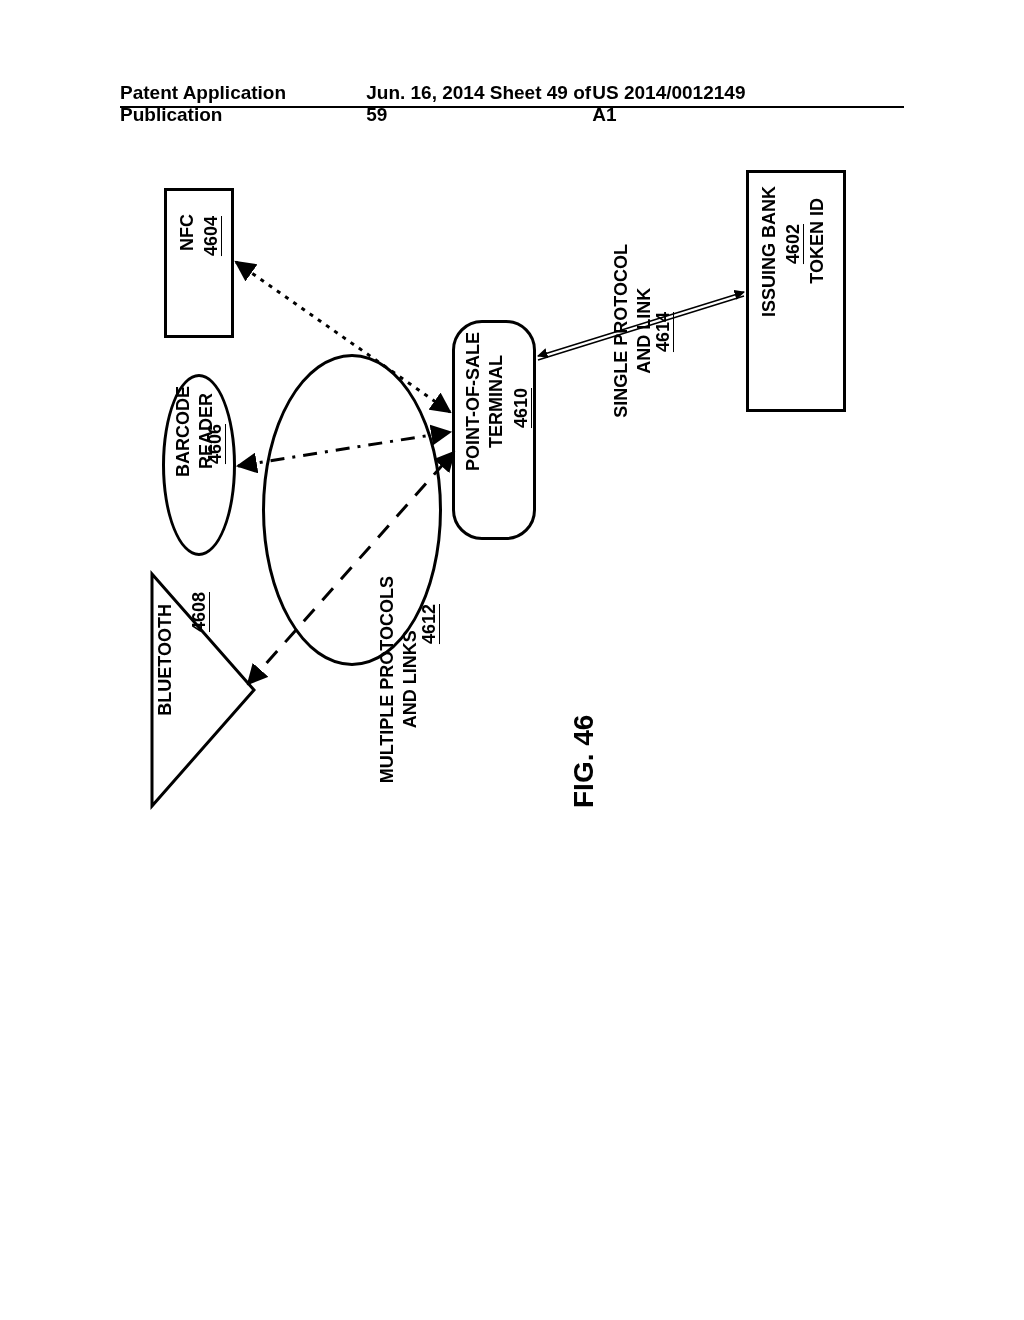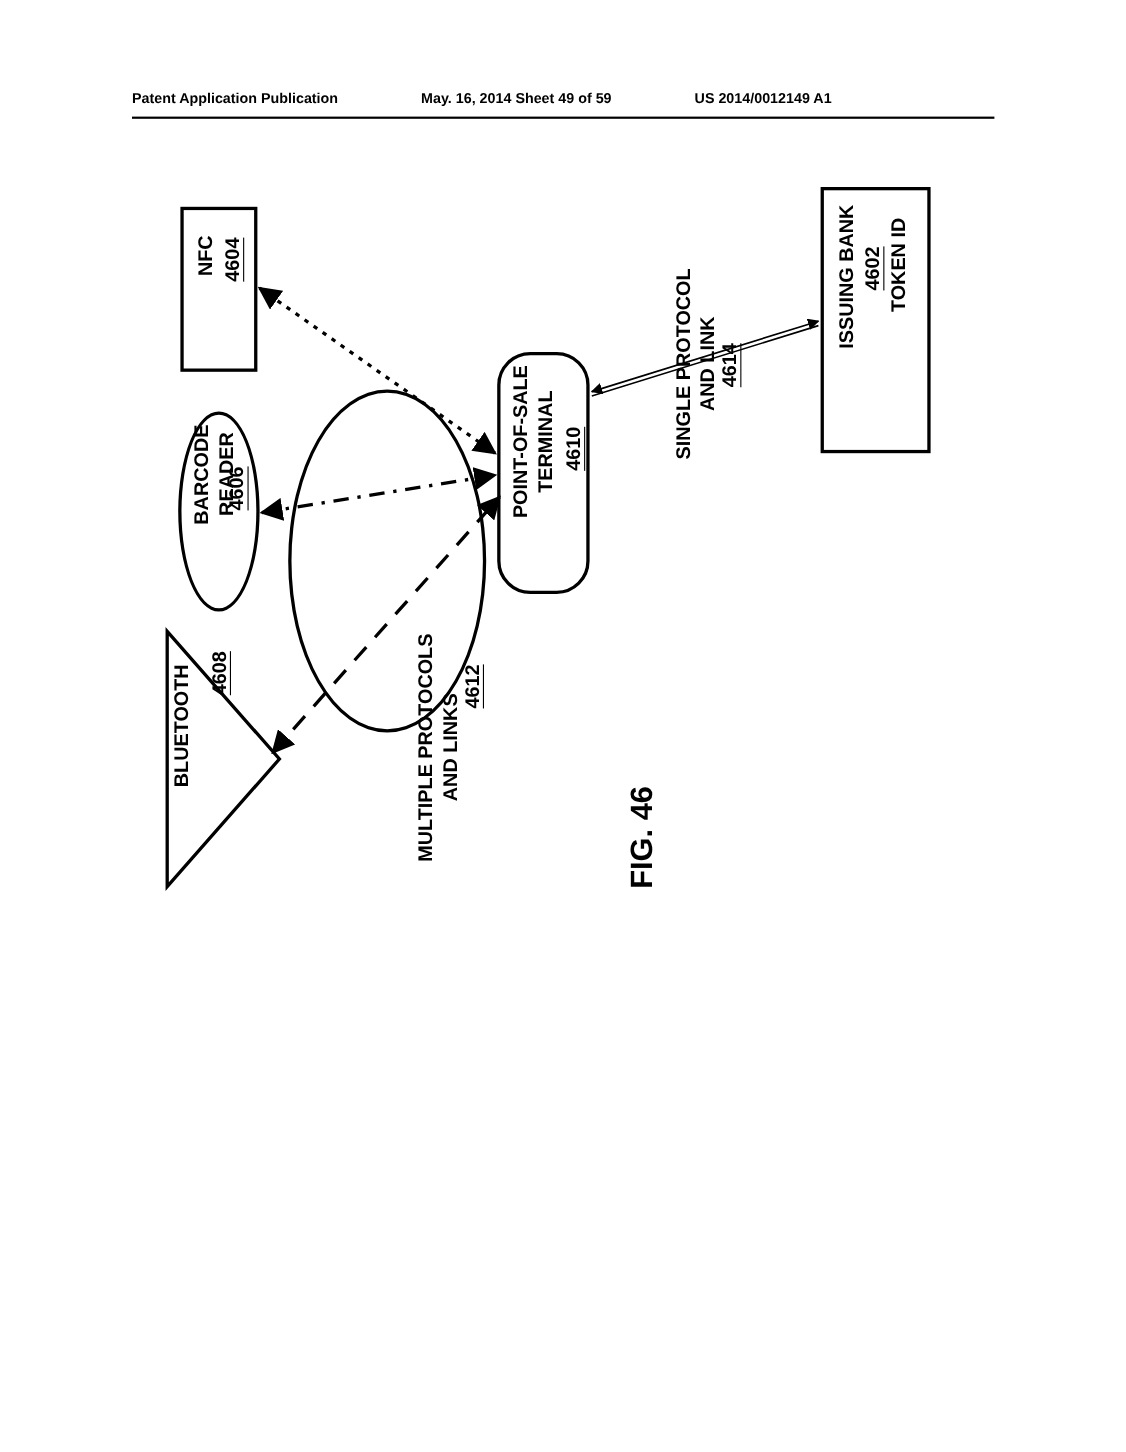--- a/index.html
+++ b/index.html
@@ -12,21 +12,21 @@
   }
   .header {
     position: absolute;
     top: 82px;
     left: 0;
     width: 876px;
     display: flex;
     justify-content: space-between;
     align-items: baseline;
     padding: 0 120px;
-    font-size: 13px;
+    font-size: 19px;
     font-weight: bold;
   }
   .header-rule {
     position: absolute;
     top: 106px;
     left: 120px;
     width: 784px;
     height: 2px;
     background: #000;
   }
@@ -138,21 +138,21 @@
     transform: rotate(-90deg);
     transform-origin: left top;
     font-size: 28px;
   }
 </style>
 </head>
 <body>
 
 <div class="header">
   <span>Patent Application Publication</span>
-  <span>May. 16, 2014  Sheet 49 of 59</span>
+  <span>Jun. 16, 2014  Sheet 49 of 59</span>
   <span>US 2014/0012149 A1</span>
 </div>
 <div class="header-rule"></div>
 
 <div class="diagram">
 
   <div class="nfc-box"></div>
   <div class="vtext nfc-lbl">NFC</div>
   <div class="vtext nfc-ref ref">4604</div>
 

